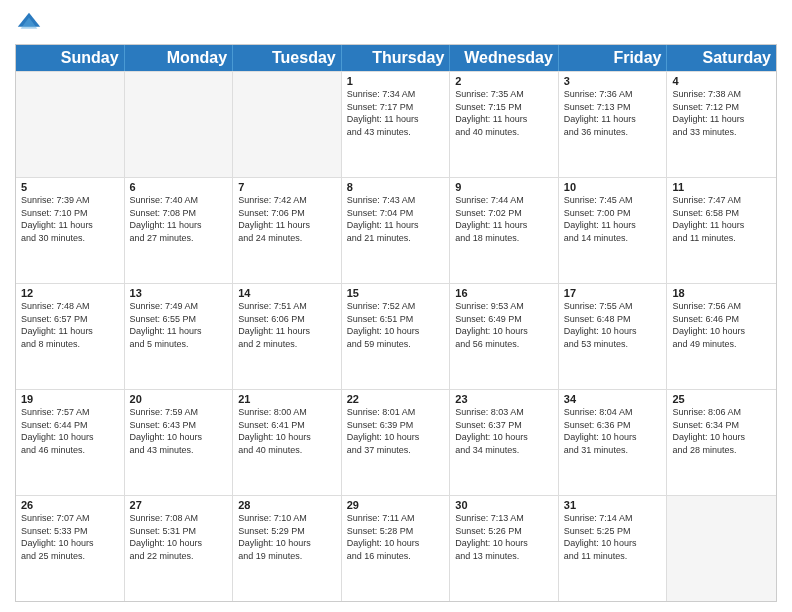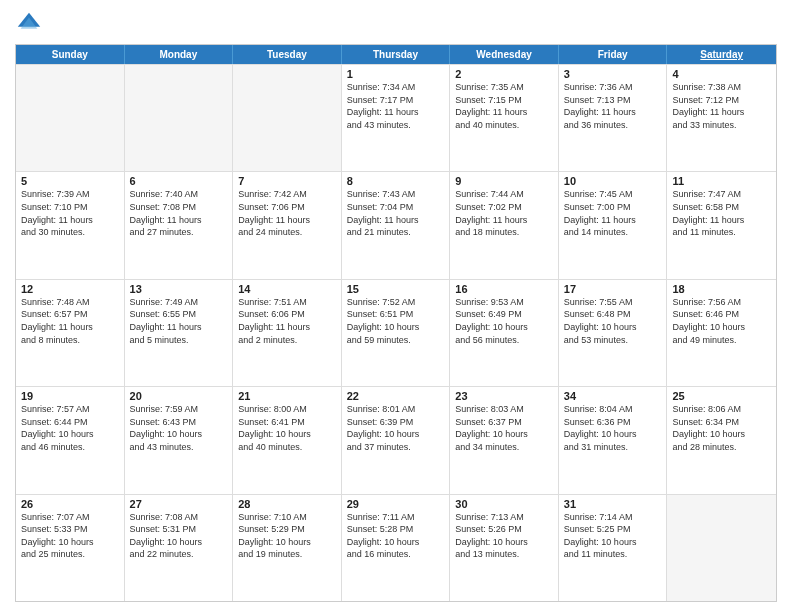--- a/index.html
+++ b/index.html
@@ -56,27 +56,27 @@
       flex-direction: column;
       border: 1px solid #ccc;
     }
     .cal-header {
       display: grid;
       grid-template-columns: repeat(7, 1fr);
       background: #2a7abf;
     }
     .cal-header-cell {
       color: #fff;
-      font-size: 10px;
+      font-size: 16px;
       font-weight: bold;
       padding: 4px 5px;
-      text-align: center;
+      text-align: right;
       border-right: 1px solid #4a9ad4;
     }
-    .cal-header-cell:last-child { border-right: none; text-decoration: underline; }
+    .cal-header-cell:last-child { border-right: none; }
     .cal-body {
       flex: 1;
       display: flex;
       flex-direction: column;
     }
     .cal-row {
       display: grid;
       grid-template-columns: repeat(7, 1fr);
       flex: 1;
       border-top: 1px solid #ddd;

